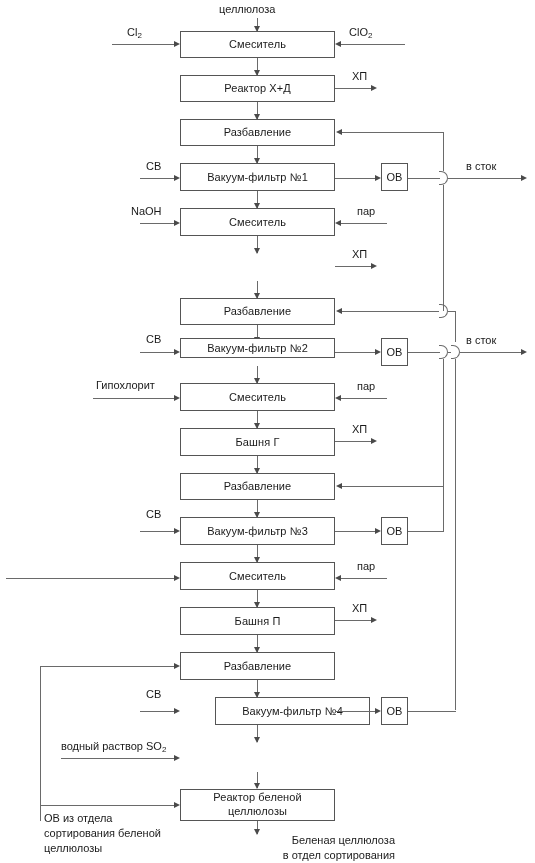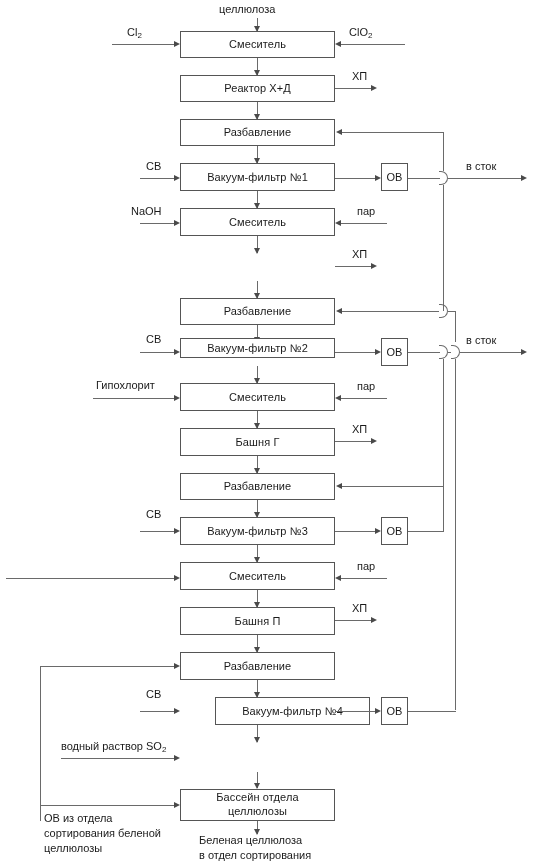--- a/index.html
+++ b/index.html
@@ -251,31 +251,31 @@
   <div class="ar down" style="left:253.5px;top:737px;"></div>
 
   <div class="lbl" style="left:61px;top:740px;"><span>водный раствор SO</span><sub>2</sub></div>
   <div class="h" style="left:61px;top:758px;width:117px;"></div>
   <div class="ar right" style="left:174px;top:754.5px;"></div>
 
   <div class="v" style="left:257px;top:772px;height:16px;"></div>
   <div class="ar down" style="left:253.5px;top:783px;"></div>
 
   <div class="box two-line" style="left:180px;top:789px;width:155px;height:32px;flex-direction:column;">
-    <span>Бассейн отдела</span>
+    <span>Реактор беленой</span>
     <span>целлюлозы</span>
   </div>
 
   <div class="h" style="left:40px;top:805px;width:138px;"></div>
   <div class="ar right" style="left:174px;top:801.5px;"></div>
 
   <div class="v" style="left:257px;top:821px;height:13px;"></div>
   <div class="ar down" style="left:253.5px;top:829px;"></div>
 
-  <div class="lbl multi" style="left:199px;top:833px;width:180px;text-align:left;">
+  <div class="lbl multi" style="left:215px;top:833px;width:180px;text-align:right;">
     <span>Беленая целлюлоза</span><br>
     <span>в отдел сортирования</span>
   </div>
 
   <div class="lbl multi" style="left:44px;top:811px;width:150px;">
     <span>ОВ из отдела</span><br>
     <span>сортирования беленой</span><br>
     <span>целлюлозы</span>
   </div>
 

